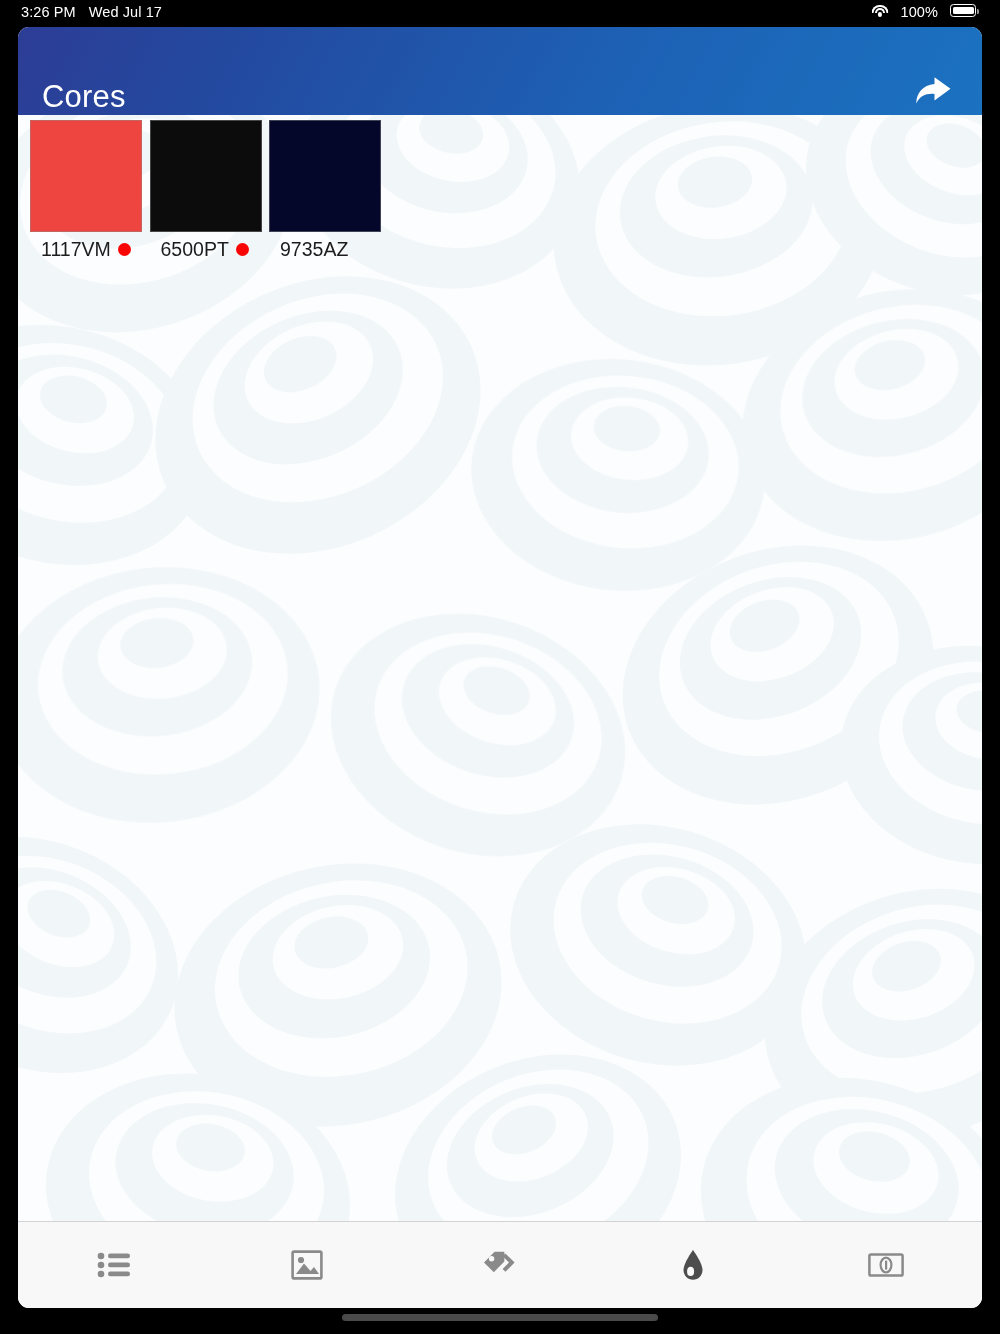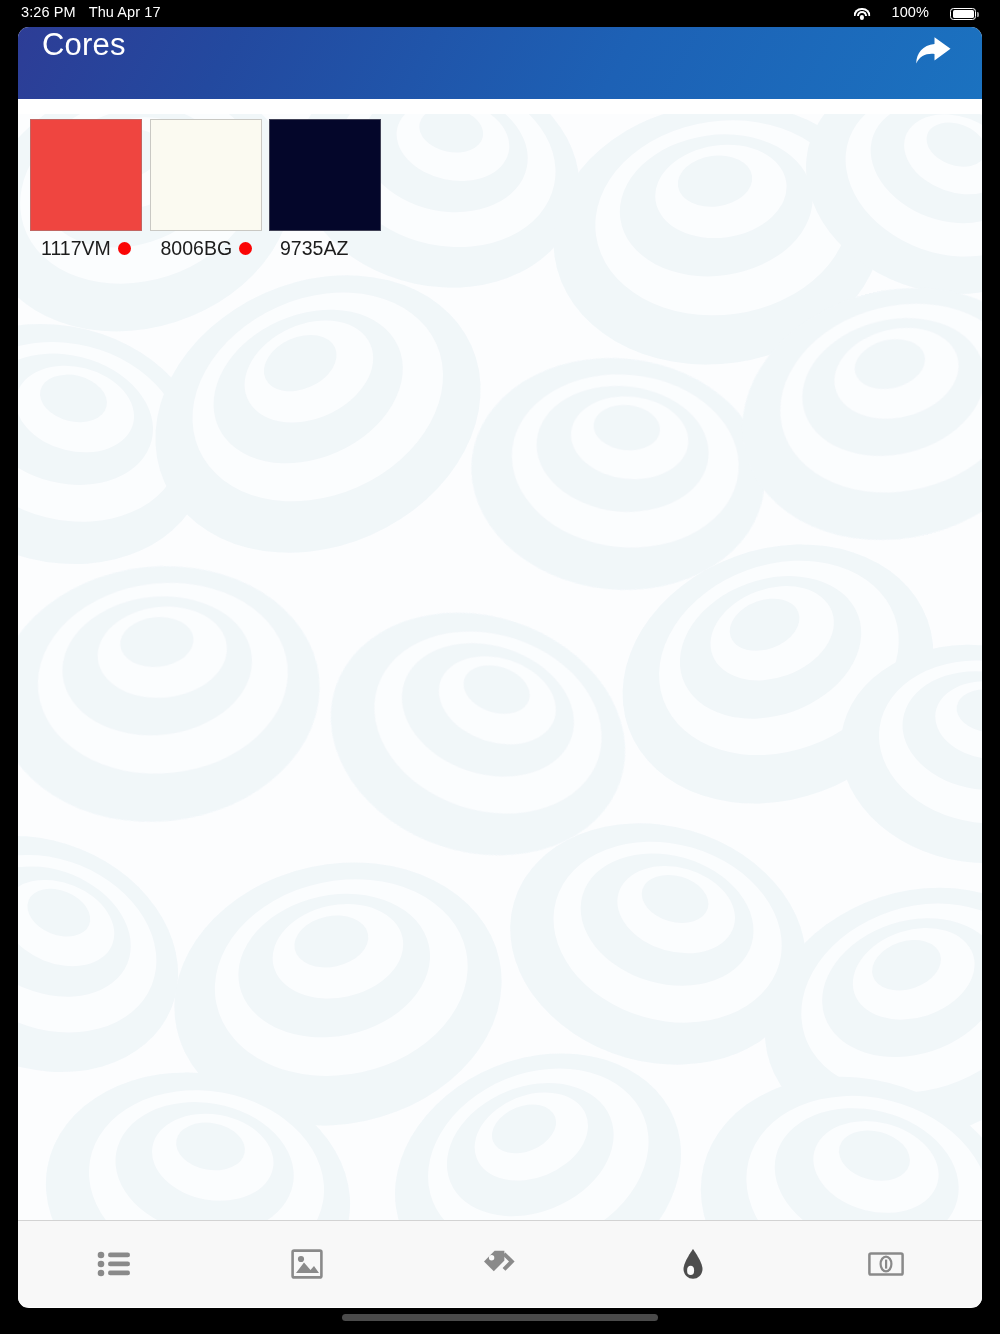--- a/index.html
+++ b/index.html
@@ -12,21 +12,21 @@
 
   
   #device { position:relative; width:1000px; height:1334px; background:#000; }
 
   #status-bar {
     position:absolute; top:0; left:0; width:1000px; height:24px;
     display:flex; align-items:center; color:#fff;
     font-size:14.5px; letter-spacing:.1px;
   }
   #status-left { display:flex; align-items:center; gap:13px; margin-left:21px; }
-  #status-right { display:flex; align-items:flex-end; gap:21px; margin-left:auto; margin-right:24px; }
+  #status-right { display:flex; align-items:flex-start; gap:12px; margin-left:auto; margin-right:24px; }
 
   .wifi-glyph { display:inline-block; width:18px; height:13px; position:relative; }
   .wifi-glyph i {
     position:absolute; left:50%; border:2.1px solid #fff; border-bottom:none;
     border-radius:50% 50% 0 0 / 100% 100% 0 0; transform:translateX(-50%);
   }
   .wifi-glyph i:nth-child(1){ width:17px; height:8.5px; top:0.5px; }
   .wifi-glyph i:nth-child(2){ width:10px; height:5px;   top:4px; }
   .wifi-glyph i:nth-child(3){
     width:4.2px; height:4.2px; top:8.4px; border:none; background:#fff; border-radius:50%;
@@ -43,36 +43,36 @@
   .battery i{ position:absolute; inset:1.5px; background:#fff; border-radius:1.6px; display:block; }
 
   
   #app {
     position:absolute; left:18px; top:27px; width:964px; height:1281px;
     border-radius:11px; overflow:hidden; background:#fff;
   }
 
   
   #nav-bar {
-    position:relative; height:72px; width:100%;
+    position:relative; height:88px; width:100%;
     background:linear-gradient(118deg,#2d3d96 0%,#23499f 22%,#1d61b5 62%,#1b72c0 100%);
-    display:flex; align-items:flex-start;
+    display:flex; align-items:flex-end;
   }
   #nav-title {
     color:#fff; font-size:31px; margin-left:24px; font-weight:400; letter-spacing:.2px;
   }
   #share-button {
     margin-left:auto; margin-right:26px; width:48px; height:48px;
     display:flex; align-items:center; justify-content:center; cursor:pointer;
   }
 
   
   #content {
     position:relative; height:1106px; width:100%;
-    background:#fcfdfe; overflow:hidden;margin-top:15px;
+    background:#fcfdfe; overflow:hidden;
   }
   #watermark { position:absolute; inset:0; opacity:1; pointer-events:none; }
 
   #swatch-grid {
     position:relative; padding:5px 0 0 12px;
     display:flex; flex-wrap:wrap; align-content:flex-start;
   }
   .swatch-cell { width:119.5px; margin:0 0 23px 0; cursor:pointer; }
   .swatch-chip {
     width:112px; height:112px; border:1px solid rgba(140,140,140,.45);
@@ -104,21 +104,21 @@
   }
 </style>
 </head>
 <body>
 
 <div id="device">
 
   <div id="status-bar">
     <div id="status-left">
       <span>3:26 PM</span>
-      <span>Thu Apr 17</span>
+      <span>Wed Jul 17</span>
     </div>
     <div id="status-right">
       <span class="wifi-glyph">
           <i></i>
           <i></i>
           <i></i>
         </span>
       <span>100%</span>
       <span class="battery">
           <i></i>
@@ -179,23 +179,23 @@
 
       <div id="swatch-grid">
           <div class="swatch-cell">
             <div class="swatch-chip" style="background: rgb(239, 69, 64);"></div>
             <div class="swatch-meta">
               <span class="swatch-label">1117VM</span>
               <span class="swatch-dot" style="background: rgb(250, 5, 5);"></span>
             </div>
           </div>
           <div class="swatch-cell">
-            <div class="swatch-chip" style="background: rgb(251, 250, 241);"></div>
+            <div class="swatch-chip" style="background: rgb(13, 12, 12);"></div>
             <div class="swatch-meta">
-              <span class="swatch-label">8006BG</span>
+              <span class="swatch-label">6500PT</span>
               <span class="swatch-dot" style="background: rgb(250, 5, 5);"></span>
             </div>
           </div>
           <div class="swatch-cell">
             <div class="swatch-chip" style="background: rgb(4, 6, 42);"></div>
             <div class="swatch-meta">
               <span class="swatch-label">9735AZ</span>
             </div>
           </div>
         </div>

